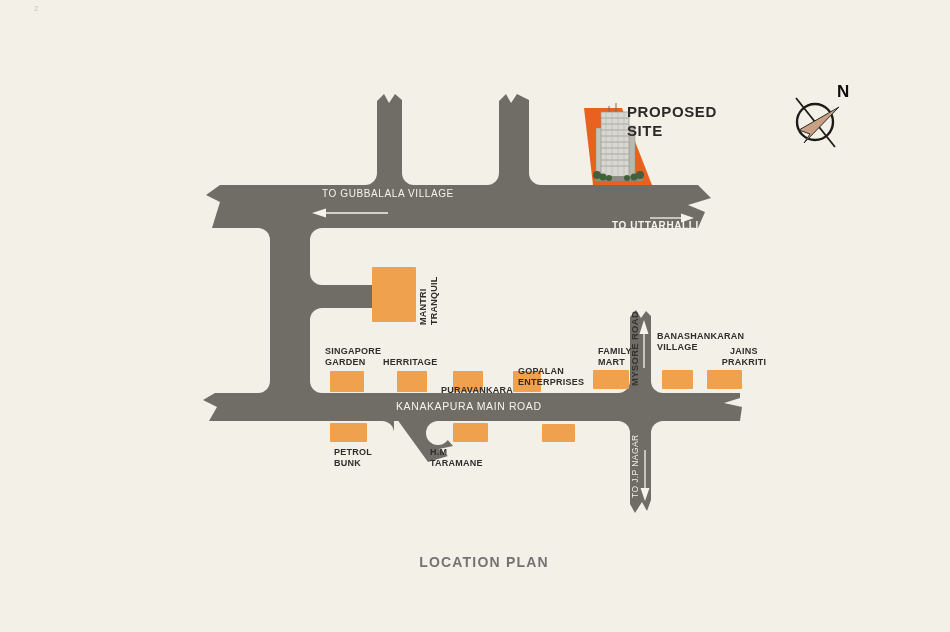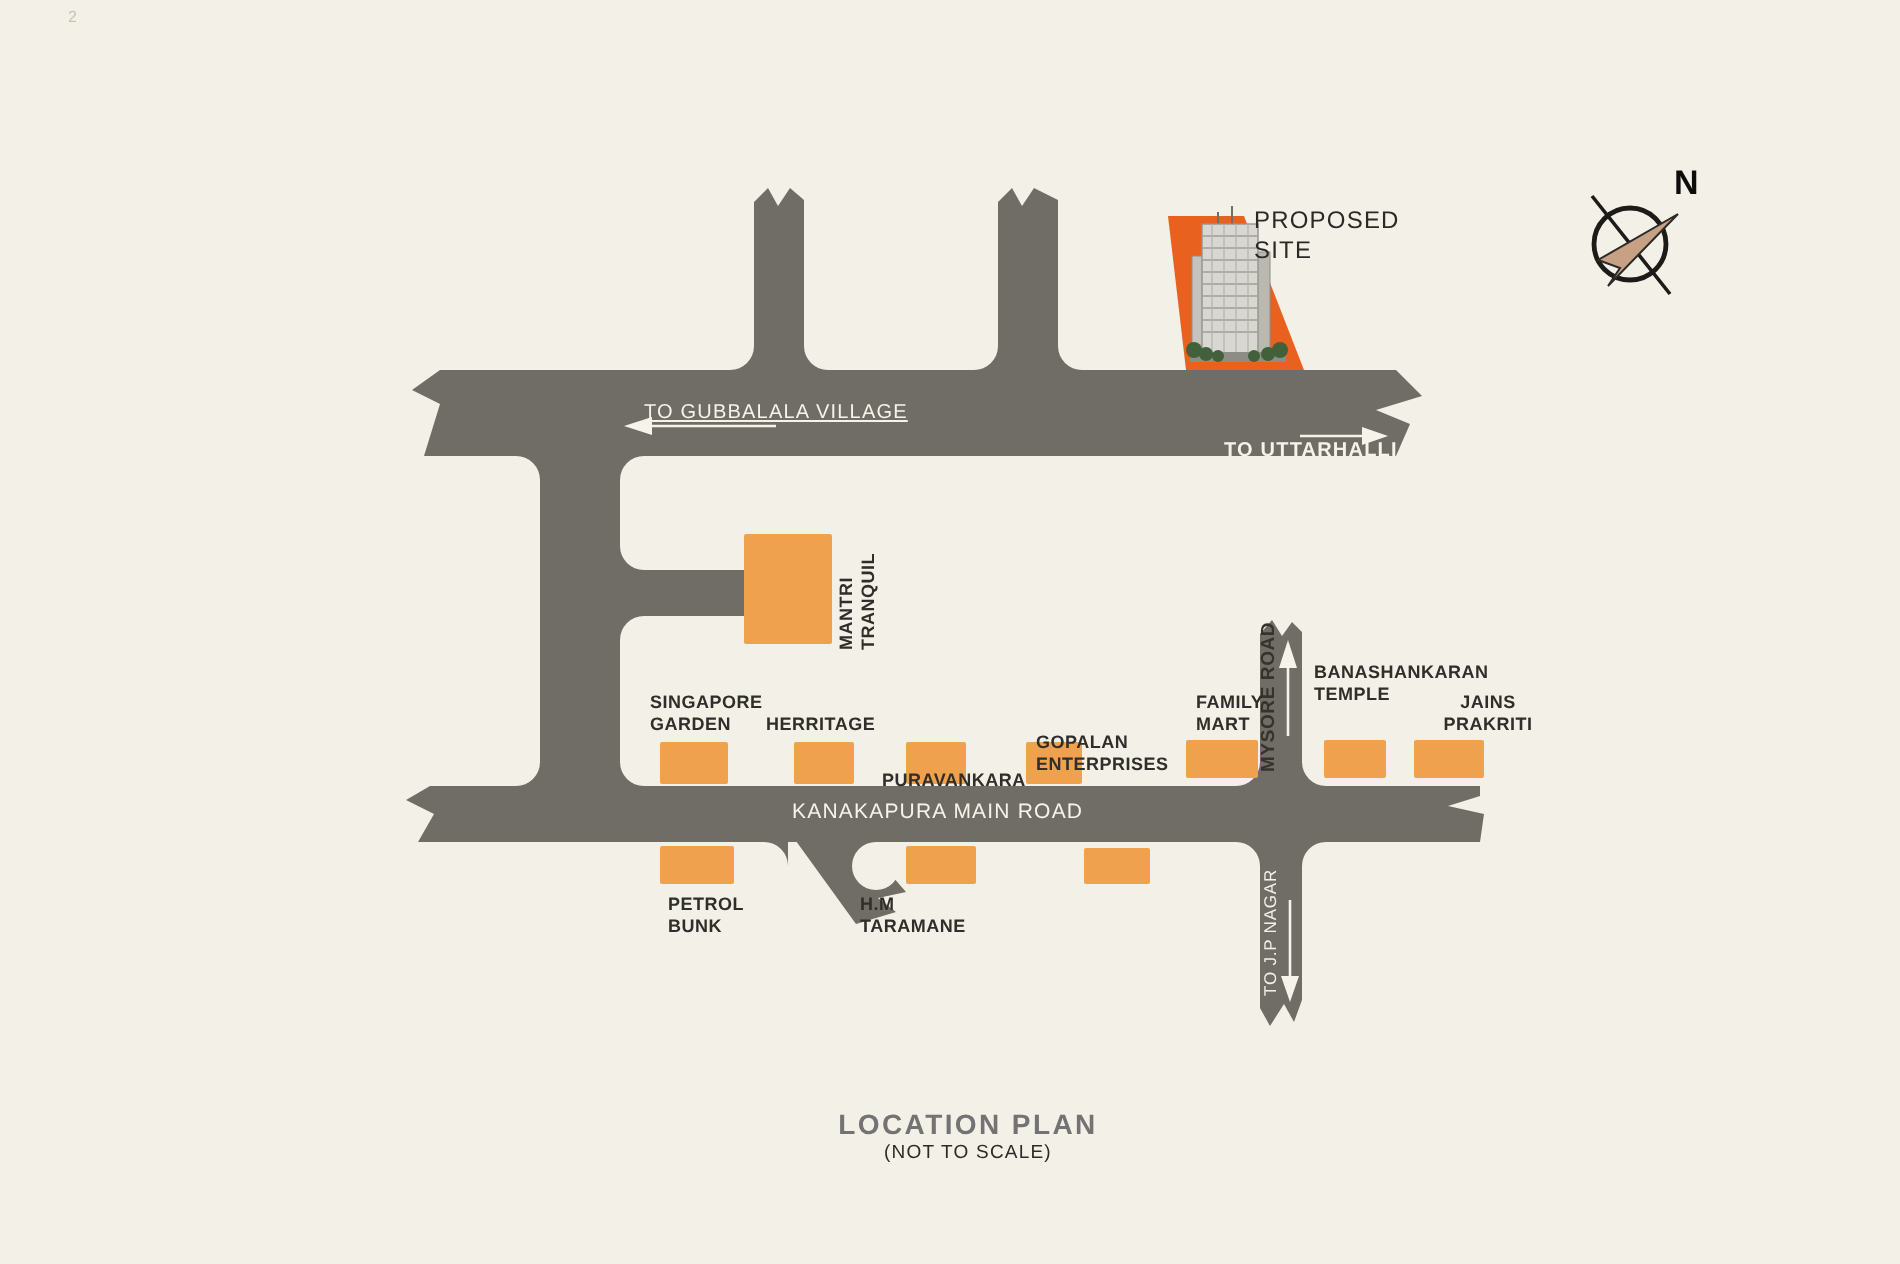--- a/index.html
+++ b/index.html
@@ -24,21 +24,21 @@
   .mantri-lbl{width:64px;height:26px;text-align:left;}
   .mysore-lbl{
     position:absolute;width:68px;height:14px;color:#34332d;font-size:9.5px;
     font-weight:700;letter-spacing:.3px;white-space:pre;
   }
   .jp-lbl{
     position:absolute;width:66px;height:12px;color:#f3f1e7;font-size:8.5px;
     font-weight:400;letter-spacing:.4px;white-space:pre;
   }
   .site-lbl{
-    position:absolute;color:#2a2926;font-size:12px;font-weight:400;
+    position:absolute;color:#2a2926;font-size:15px;font-weight:700;
     letter-spacing:.6px;line-height:1.25;white-space:pre-line;
   }
   .compass-n{
     position:absolute;color:#0e0d0b;font-size:17px;font-weight:700;
   }
   .title{
     position:absolute;left:359px;top:554px;width:250px;text-align:center;
     color:#737373;font-size:14px;font-weight:700;letter-spacing:1.2px;
   }
   .subtitle{
@@ -166,46 +166,45 @@
   <div class="lm" style="left:397px;top:371px;width:30px;height:21px;"></div>
   <div class="lm" style="left:453px;top:371px;width:30px;height:21px;"></div>
   <div class="lm" style="left:513px;top:371px;width:28px;height:21px;"></div>
   <div class="lm" style="left:593px;top:370px;width:36px;height:19px;"></div>
   <div class="lm" style="left:662px;top:370px;width:31px;height:19px;"></div>
   <div class="lm" style="left:707px;top:370px;width:35px;height:19px;"></div>
   <div class="lm" style="left:330px;top:423px;width:37px;height:19px;"></div>
   <div class="lm" style="left:453px;top:423px;width:35px;height:19px;"></div>
   <div class="lm" style="left:542px;top:424px;width:33px;height:18px;"></div>
 
-  <div class="roadlbl" style="left:322px;top:201px;text-decoration:underline;">TO GUBBALALA VILLAGE</div>
+  <div class="roadlbl" style="left:322px;top:188px;">TO GUBBALALA VILLAGE</div>
   <div class="roadlbl" style="left:612px;top:220px;font-weight:bold;">TO UTTARHALLI</div>
   <div class="roadlbl" style="left:396px;top:400px;font-size:10.5px;">KANAKAPURA MAIN ROAD</div>
   <div class="mysore-lbl rot" style="left:602px;top:345px;">MYSORE ROAD</div>
   <div class="jp-lbl rot" style="left:603px;top:459px;">TO J.P NAGAR</div>
 
   <div class="lbl mantri-lbl rot" style="left:399px;top:280px;">MANTRI
 TRANQUIL</div>
   <div class="lbl" style="left:325px;top:346px;">SINGAPORE
 GARDEN</div>
   <div class="lbl" style="left:383px;top:357px;text-align:center;">HERRITAGE</div>
   <div class="lbl" style="left:441px;top:357px;margin-top:28px;">PURAVANKARA</div>
   <div class="lbl" style="left:518px;top:343px;margin-top:23px;">GOPALAN
 ENTERPRISES</div>
   <div class="lbl" style="left:598px;top:346px;">FAMILY
 MART</div>
   <div class="lbl" style="left:657px;top:331px;">BANASHANKARAN
-TEMPLE</div>
+VILLAGE</div>
   <div class="lbl" style="left:719px;top:346px;width:50px;text-align:center;">JAINS
 PRAKRITI</div>
   <div class="lbl" style="left:334px;top:447px;">PETROL
 BUNK</div>
   <div class="lbl" style="left:430px;top:447px;">H.M
 TARAMANE</div>
 
   <div class="site-lbl" style="left:627px;top:103px;">PROPOSED
 SITE</div>
   <div class="compass-n" style="left:837px;top:82px;">N</div>
 
   <div class="title">LOCATION PLAN</div>
-  <div class="subtitle">(NOT TO SCALE)</div>
   <div class="corner-mark">2</div>
 
 </div>
 
 </body></html>

